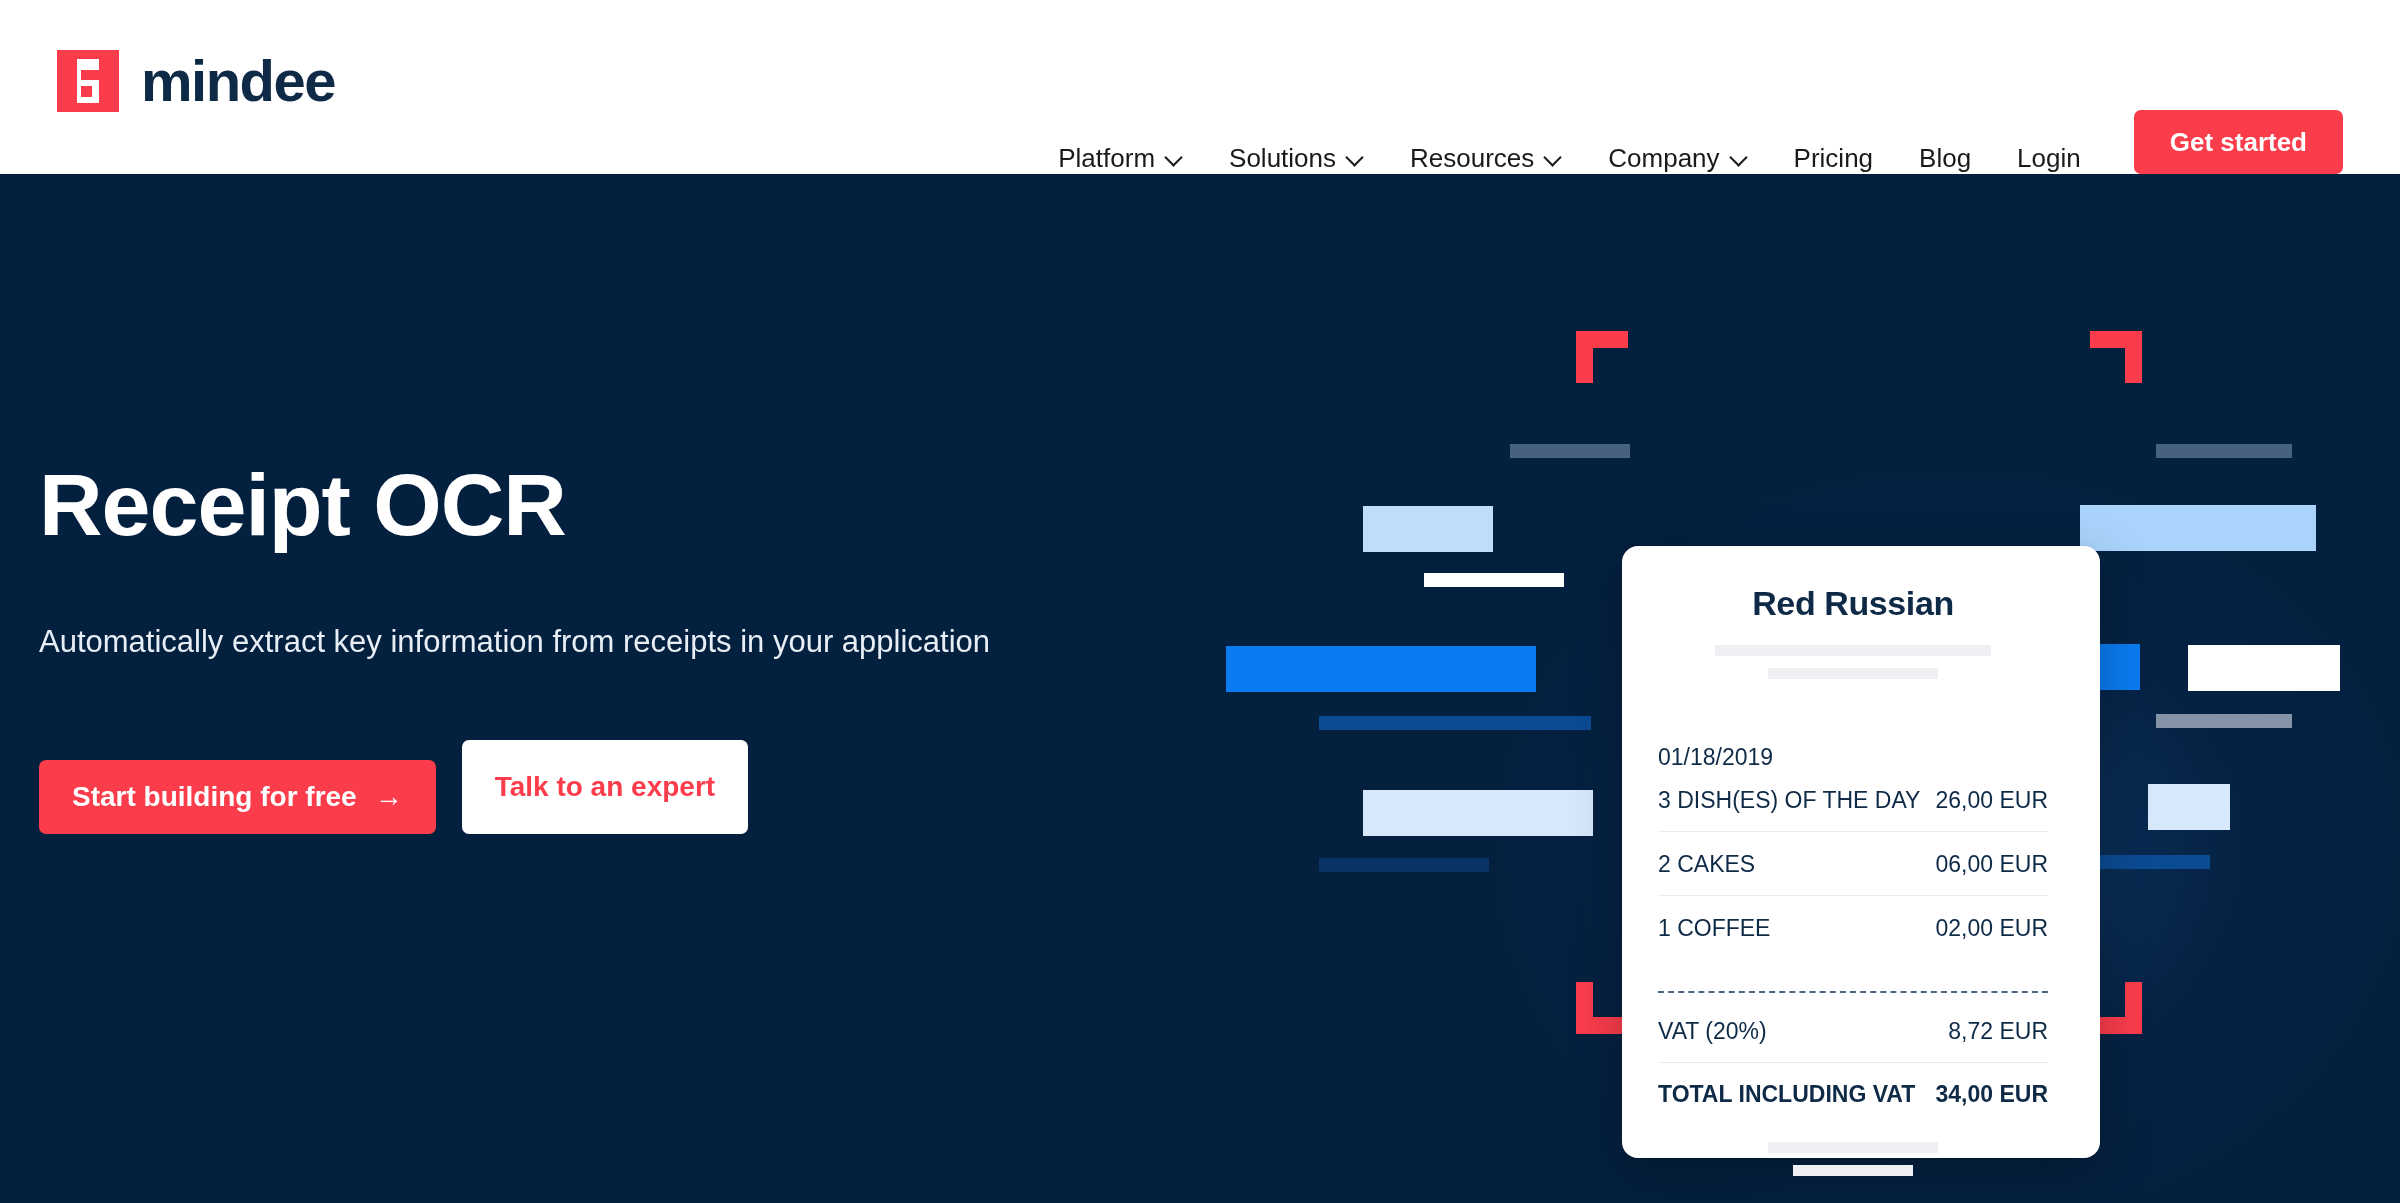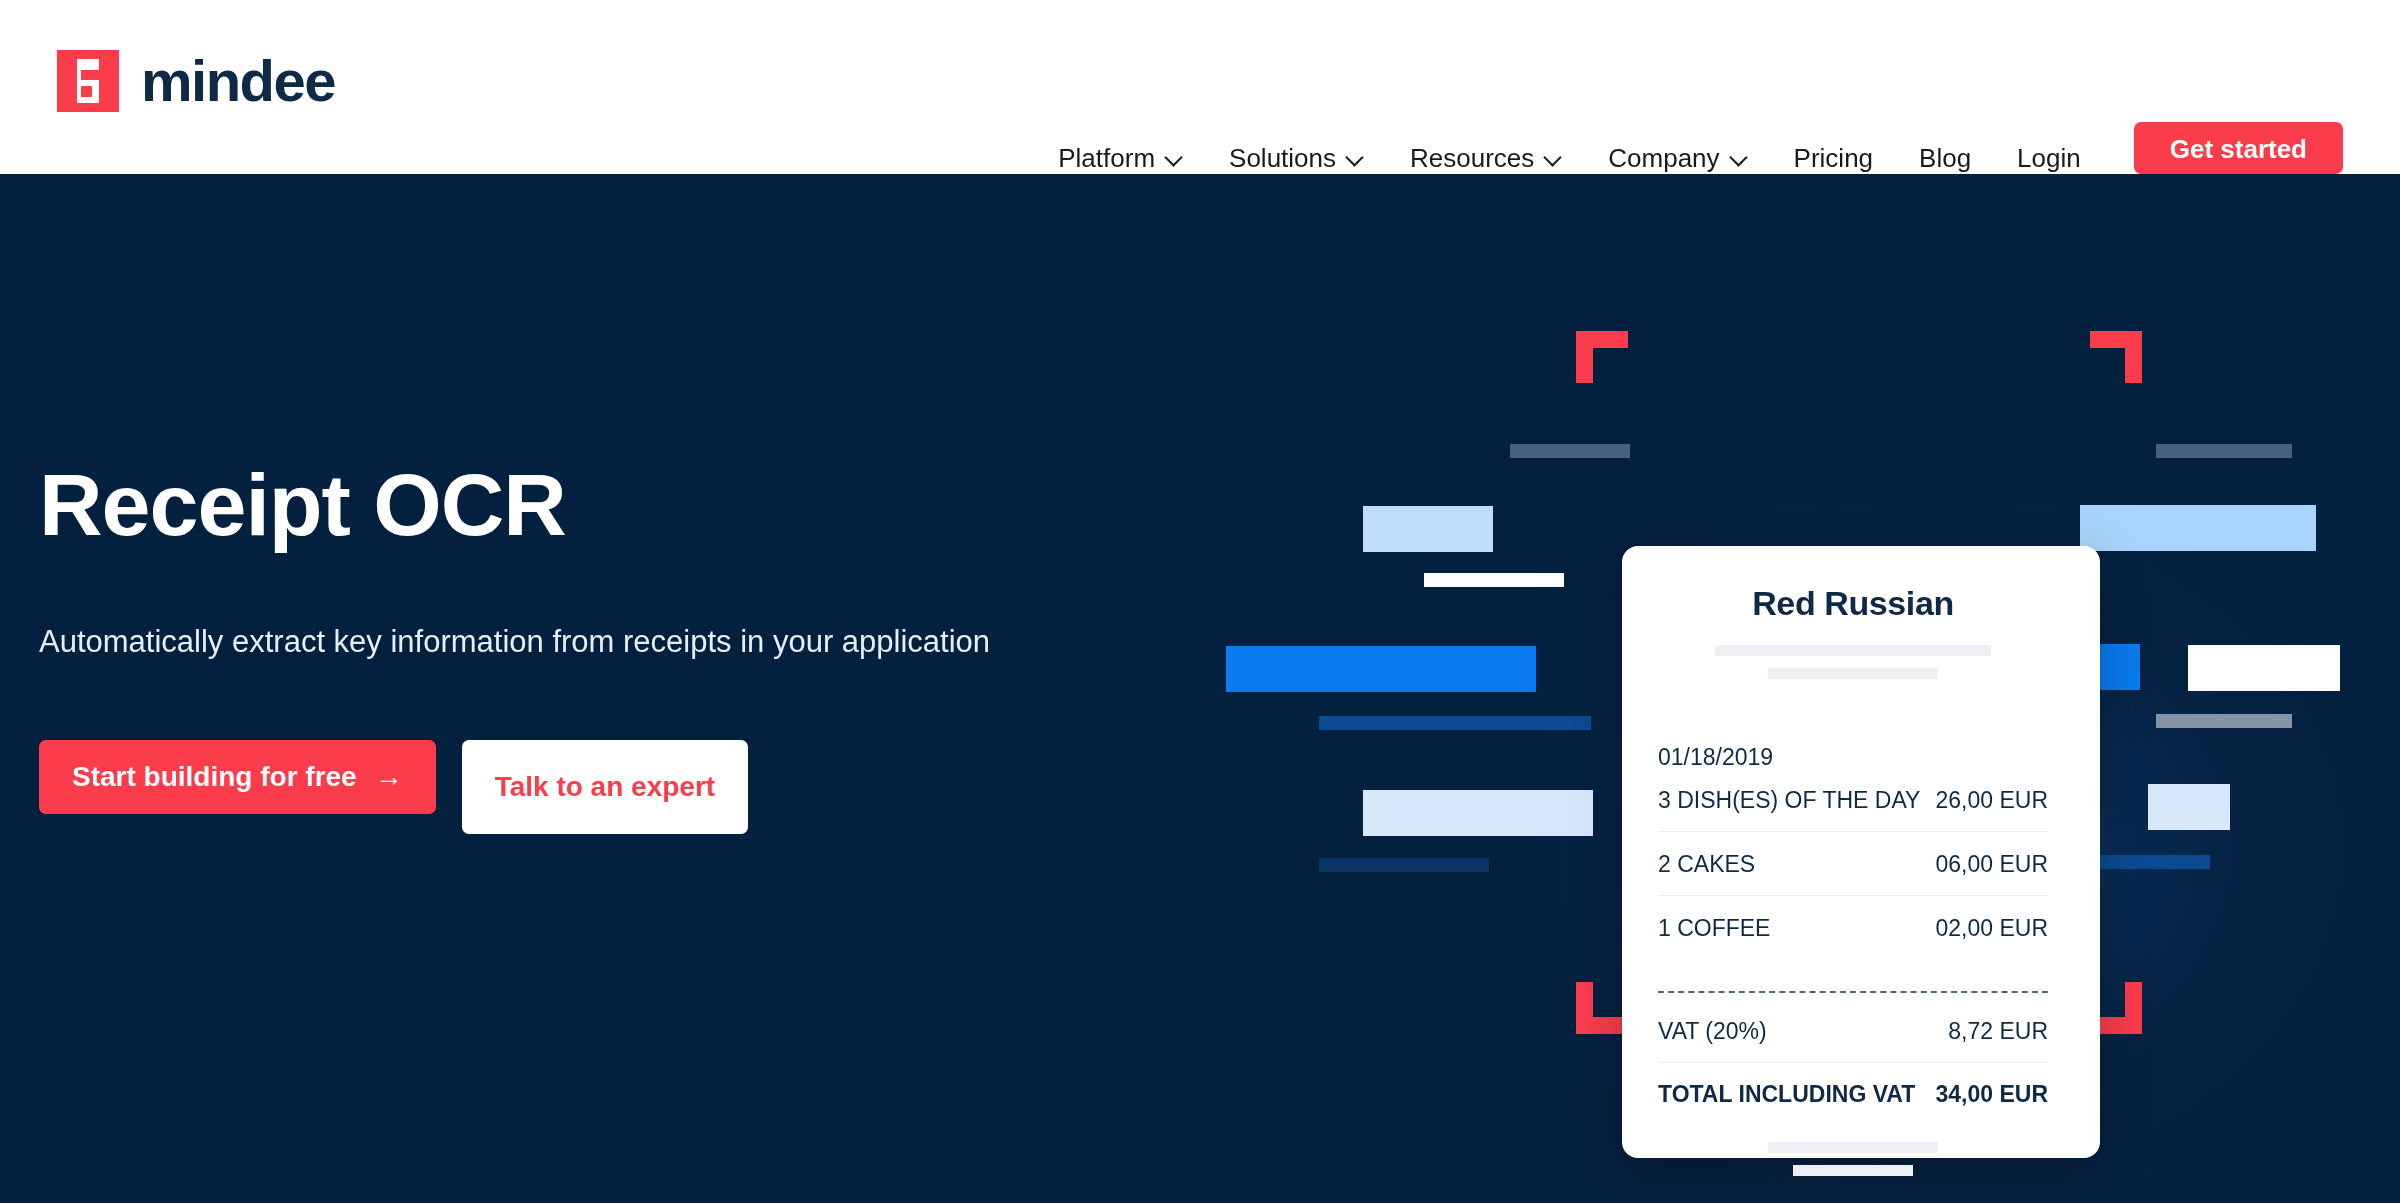--- a/index.html
+++ b/index.html
@@ -53,21 +53,21 @@
     content:""; position:absolute; left:2px; top:1px;
     width:11px; height:11px;
     border-right:2.5px solid #1A1A1A; border-bottom:2.5px solid #1A1A1A;
     transform:rotate(45deg);
   }
   .btn-getstarted {
     margin-left:30px;
     background:#FA3C4B; color:#fff;
     font-size:26px; font-weight:bold;
     border:none; border-radius:7px;
-    padding:12px 36px; height:52px;
+    padding:12px 36px; height:64px;
     cursor:pointer; white-space:nowrap;
   }
 
   
   .hero {
     position:absolute; top:174px; left:0;
     width:2400px; height:1029px;
     background:#04203F; overflow:hidden;
   }
   .hero-glow {
@@ -85,21 +85,21 @@
   .hero-sub {
     margin-top:75px;
     font-size:31px; color:#E8EEF5; font-weight:400;
   }
   .hero-ctas { margin-top:80px; display:flex; gap:26px; }
   .btn-primary {
     background:#FA3C4B; color:#fff;
     font-size:28px; font-weight:bold;
     border:none; border-radius:7px;
     height:74px; padding:0 33px;
-    display:flex; align-items:center; gap:18px; cursor:pointer;
+    display:flex; align-items:center; gap:18px; cursor:pointer;margin-top:20px;
   }
   .arrow-ico { font-size:28px; line-height:1; }
   .btn-secondary {
     background:#FFFFFF; color:#FA3C4B;
     font-size:28px; font-weight:bold;
     border:none; border-radius:7px;
     height:94px; padding:0 33px;
     display:flex; align-items:center; cursor:pointer;
   }
 

